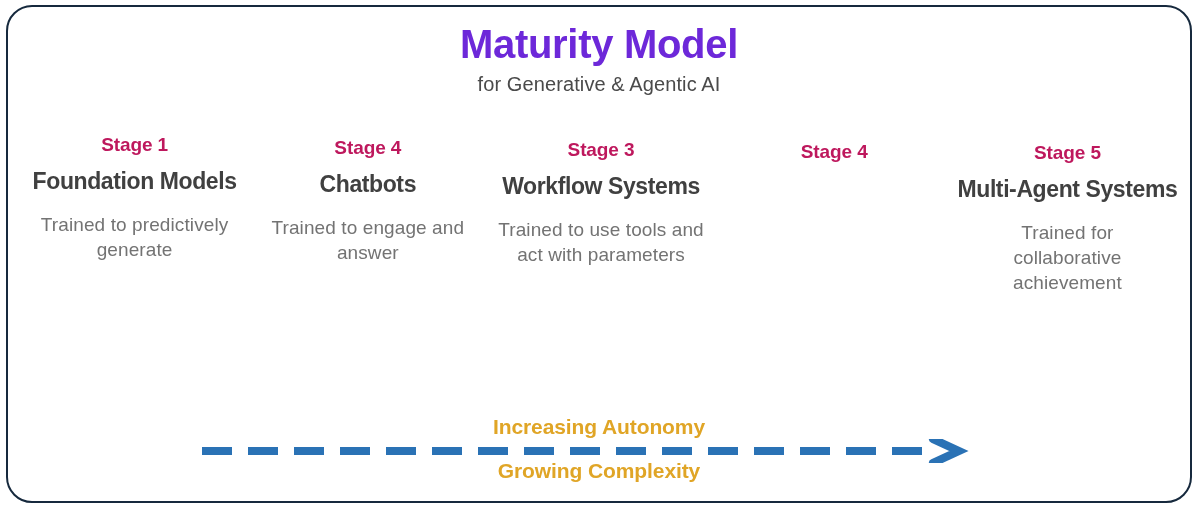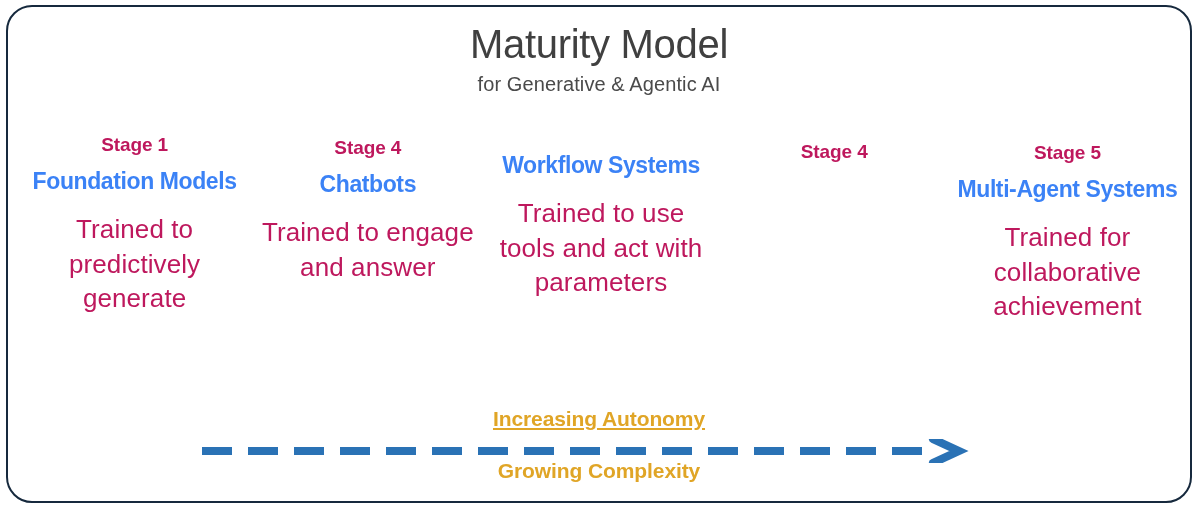--- a/index.html
+++ b/index.html
@@ -29,22 +29,22 @@
   
   .header {
     position: absolute;
     left: 0;
     top: 14px;
     width: 100%;
     text-align: center;
   }
   .title {
     font-size: 40px;
-    font-weight: 400;
-    color: #404040;
+    font-weight: 700;
+    color: #6d28d9;
     letter-spacing: -0.3px;
     line-height: 1.15;
     margin: 0;
   }
   .subtitle {
     margin-top: 6px;
     font-size: 20px;
     font-weight: 300;
     color: #4a4a4a;
     letter-spacing: 0.1px;
@@ -76,29 +76,29 @@
     font-size: 19px;
     font-weight: 700;
     color: #be185d;
     letter-spacing: -0.1px;
     line-height: 1.1;
   }
   .stage-title {
     margin-top: 12px;
     font-size: 23px;
     font-weight: 700;
-    color: #3b82f6;
+    color: #404040;
     line-height: 1.15;
     letter-spacing: -0.4px;
   }
   .stage-desc {
     margin-top: 18px;
-    font-size: 26px;
+    font-size: 19px;
     font-weight: 300;
-    color: #be185d;
+    color: #737373;
     line-height: 1.32;
     letter-spacing: 0.1px;
   }
   .stage.s1 .stage-desc { padding: 0 14px; }
   .stage.s2 .stage-desc { padding: 0 2px; }
   .stage.s3 .stage-desc { padding: 0 2px; }
   .stage.s4 .stage-desc { padding: 0 4px; }
   .stage.s5 .stage-desc { padding: 0 10px; text-align: center; }
 
   
@@ -111,21 +111,21 @@
   }
   .prog-caption {
     position: absolute;
     width: 100%;
     text-align: center;
     font-size: 21px;
     font-weight: 700;
     color: #e0a526;
     letter-spacing: -0.1px;
   }
-  .prog-caption.top { top: 4px; text-decoration: underline; }
+  .prog-caption.top { top: 12px; }
   .prog-caption.bottom { top: 56px; }
 
   .arrow-wrap {
     position: absolute;
     left: 0;
     top: 36px;
     width: 100%;
     height: 24px;
   }
 </style>
@@ -147,20 +147,21 @@
       <div class="stage-desc">Trained to predictively generate</div>
     </div>
 
     <div class="stage s2">
       <div class="stage-label">Stage 4</div>
       <div class="stage-title">Chatbots</div>
       <div class="stage-desc">Trained to engage and answer</div>
     </div>
 
     <div class="stage s3">
+      <div class="stage-label">Stage 3</div>
       <div class="stage-title">Workflow Systems</div>
       <div class="stage-desc">Trained to use tools and act with parameters</div>
     </div>
 
     <div class="stage s4">
       <div class="stage-label">Stage 4</div>
     </div>
 
     <div class="stage s5">
       <div class="stage-label">Stage 5</div>

